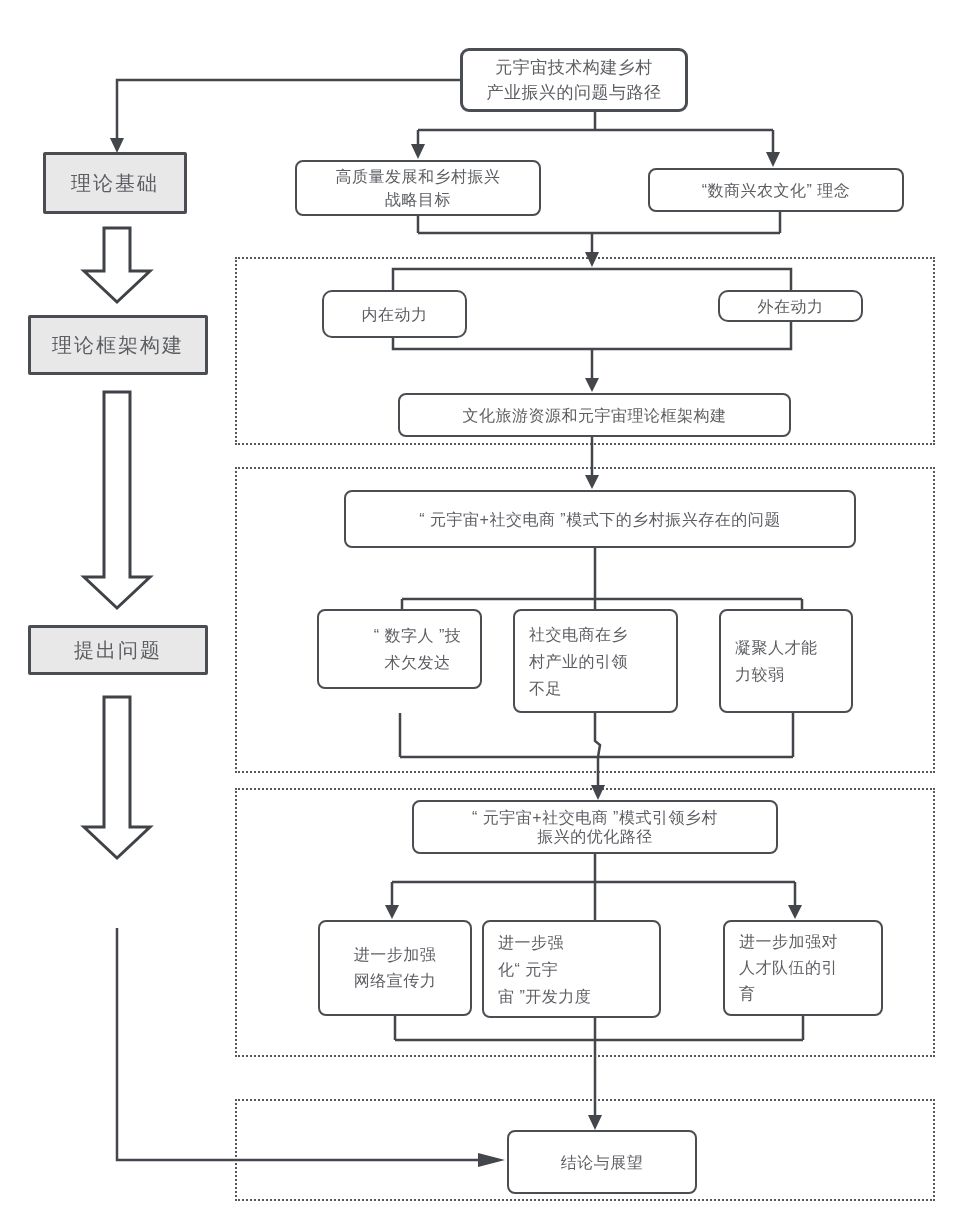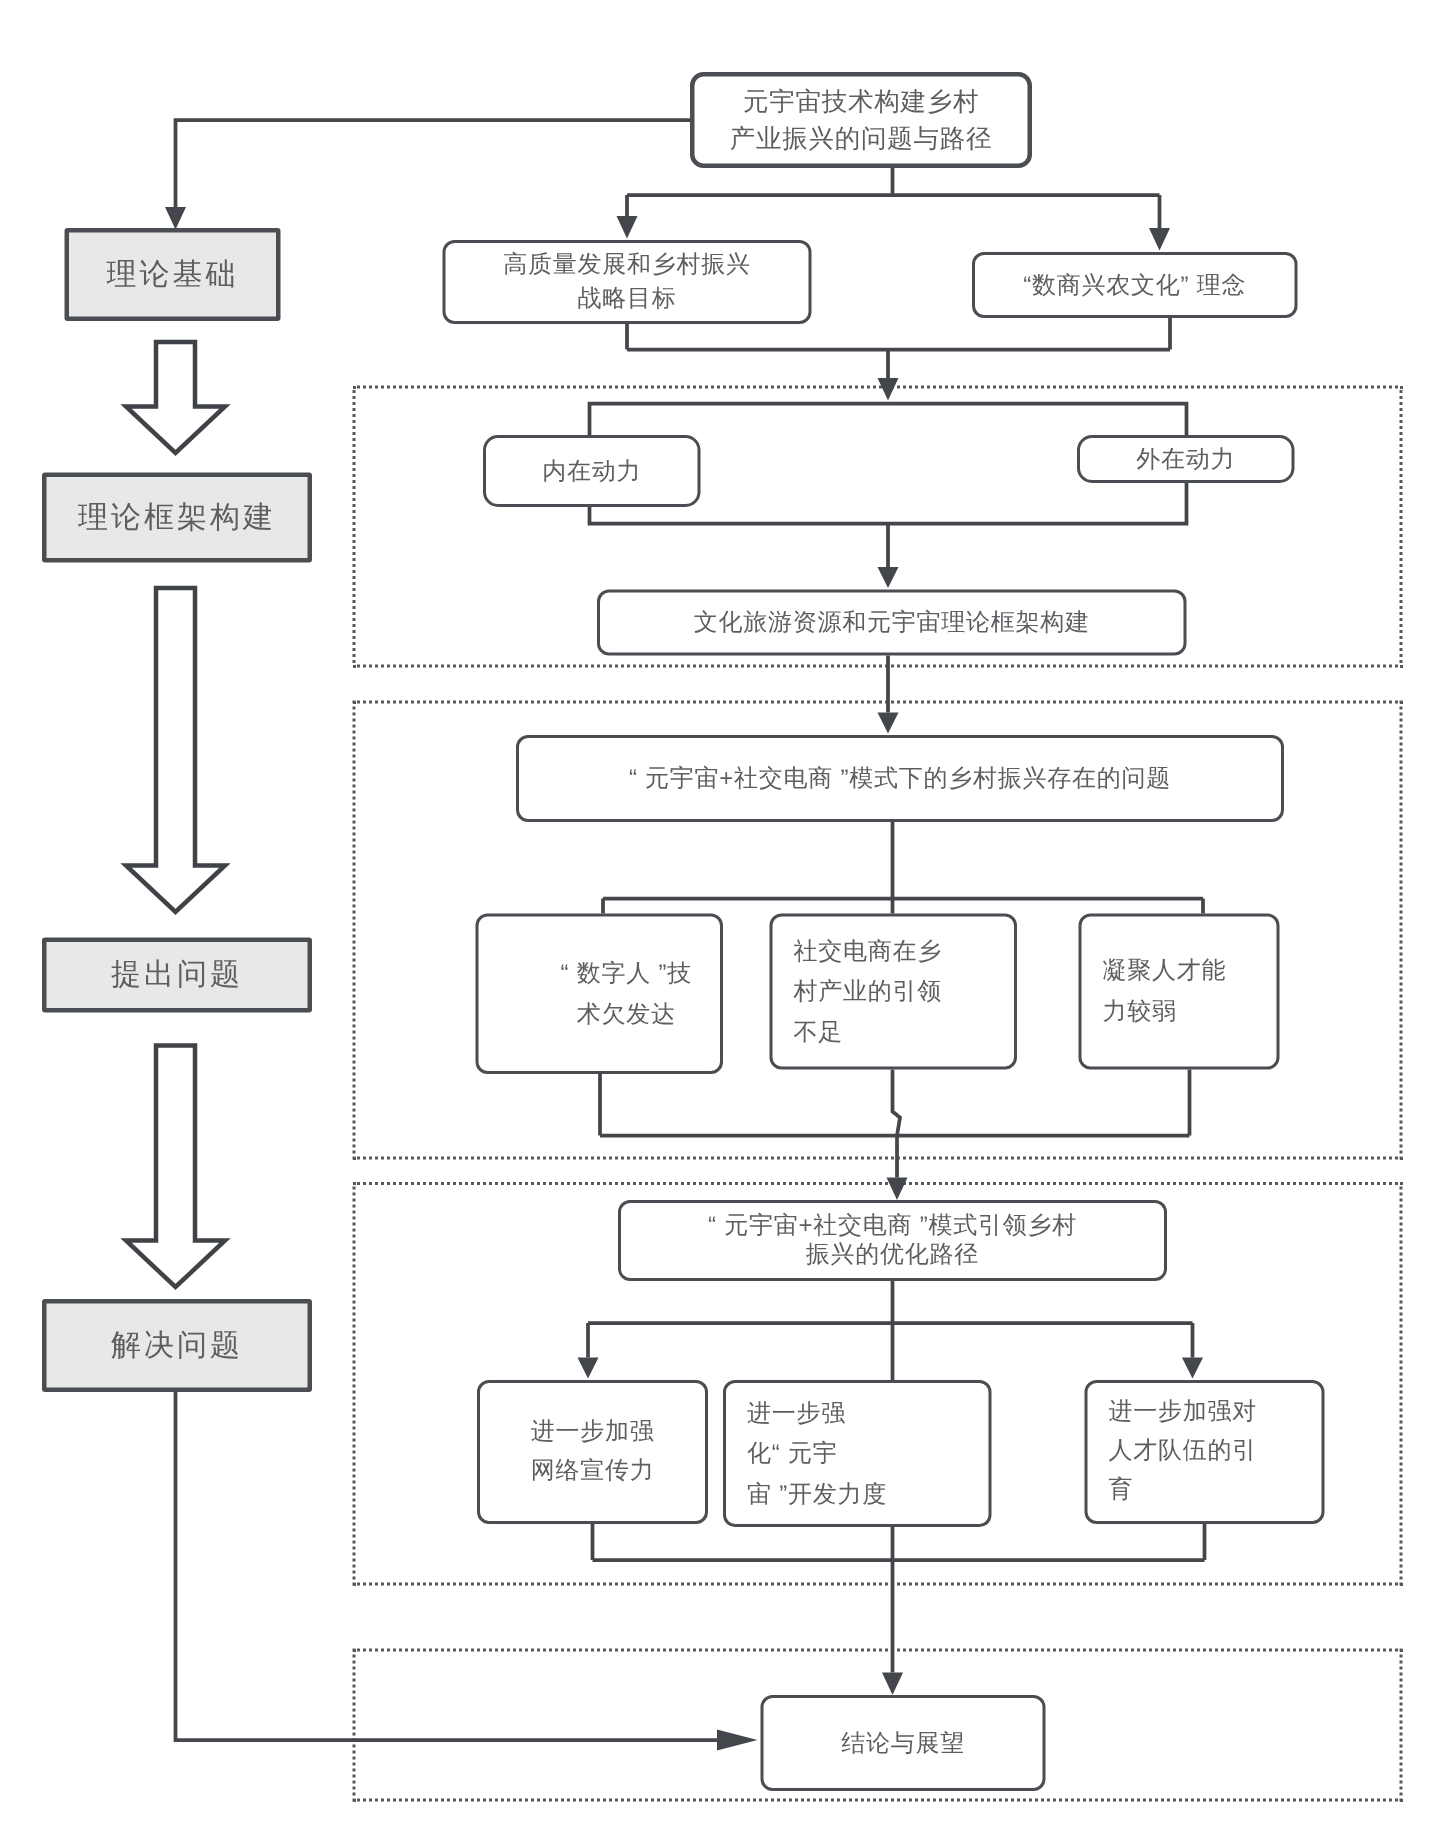--- a/index.html
+++ b/index.html
@@ -79,32 +79,31 @@
       <polygon points="104,697 130,697 130,827 150,827 117,858 84,827 104,827"></polygon>
     </g>
   </svg>
 
   <div class="node root" style="left:460px;top:48px;width:228px;height:64px;">元宇宙技术构建乡村
 产业振兴的问题与路径</div>
 
   <div class="node stage" style="left:28px;top:315px;width:180px;height:60px;">理论框架构建</div>
   <div class="node stage" style="left:43px;top:152px;width:144px;height:62px;">理论基础</div>
   <div class="node stage" style="left:28px;top:625px;width:180px;height:50px;">提出问题</div>
-  <div class="node stage" style="left:28px;top:866px;width:180px;height:62px;">解决问题</div>
 
   <div class="node" style="left:295px;top:160px;width:246px;height:56px;line-height:23px;">高质量发展和乡村振兴
 战略目标</div>
-  <div class="node" style="left:648px;top:168px;width:217px;height:44px;">“数商兴农文化” 理念</div>
+  <div class="node" style="left:648px;top:168px;width:256px;height:44px;">“数商兴农文化” 理念</div>
 
   <div class="node" style="left:322px;top:290px;width:145px;height:48px;border-radius:10px;">内在动力</div>
   <div class="node" style="left:718px;top:290px;width:145px;height:32px;border-radius:10px;">外在动力</div>
   <div class="node" style="left:398px;top:393px;width:393px;height:44px;">文化旅游资源和元宇宙理论框架构建</div>
 
   <div class="node" style="left:344px;top:490px;width:512px;height:58px;">“ 元宇宙+社交电商 ”模式下的乡村振兴存在的问题</div>
-  <div class="node" style="left:317px;top:609px;width:165px;height:107px;line-height:27px;padding-left:36px;">“ 数字人 ”技
+  <div class="node" style="left:317px;top:609px;width:165px;height:80px;line-height:27px;padding-left:36px;">“ 数字人 ”技
 术欠发达</div>
   <div class="node leftalign" style="left:513px;top:609px;width:165px;height:104px;line-height:27px;">社交电商在乡
 村产业的引领
 不足</div>
   <div class="node leftalign" style="left:719px;top:609px;width:134px;height:104px;line-height:27px;">凝聚人才能
 力较弱</div>
 
   <div class="node" style="left:412px;top:800px;width:366px;height:54px;line-height:19px;">“ 元宇宙+社交电商 ”模式引领乡村
 振兴的优化路径</div>
   <div class="node" style="left:318px;top:920px;width:154px;height:96px;line-height:26px;">进一步加强

